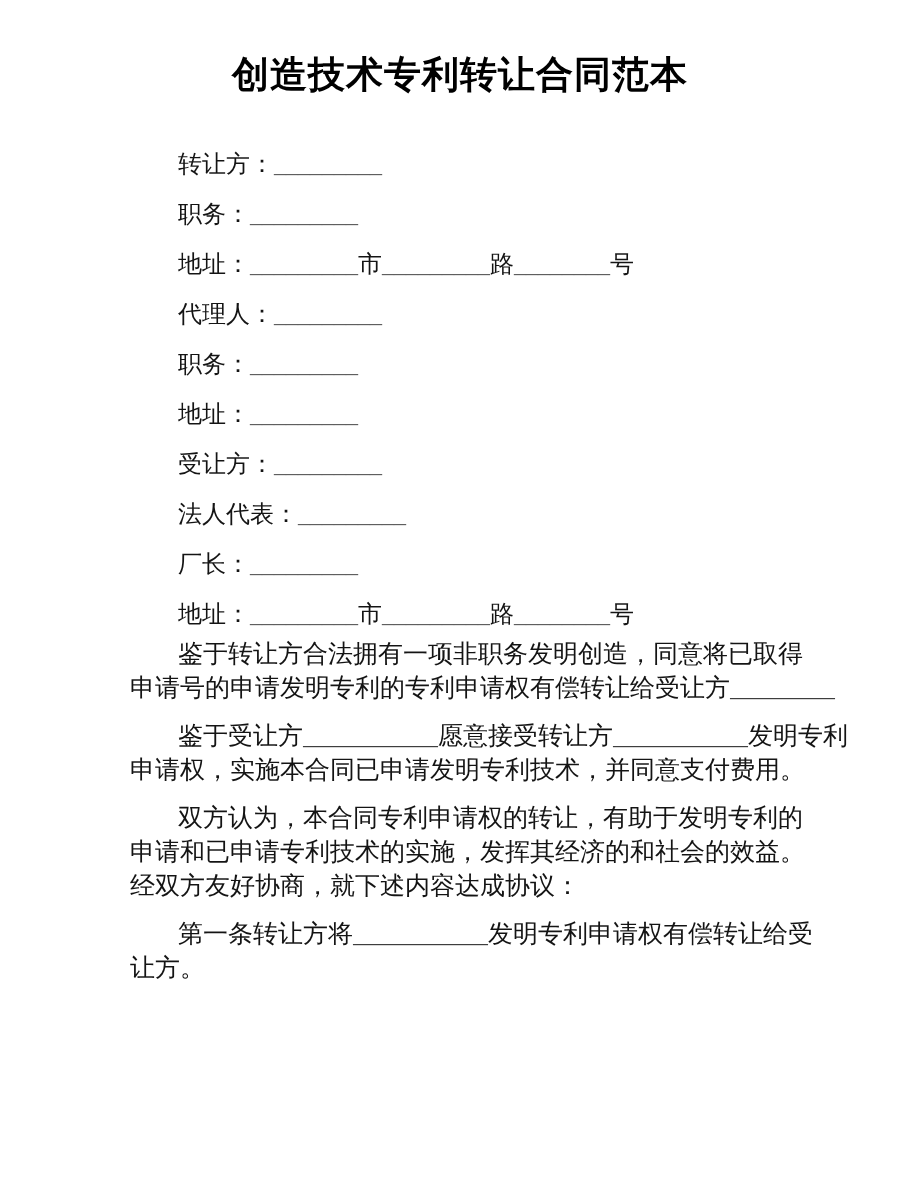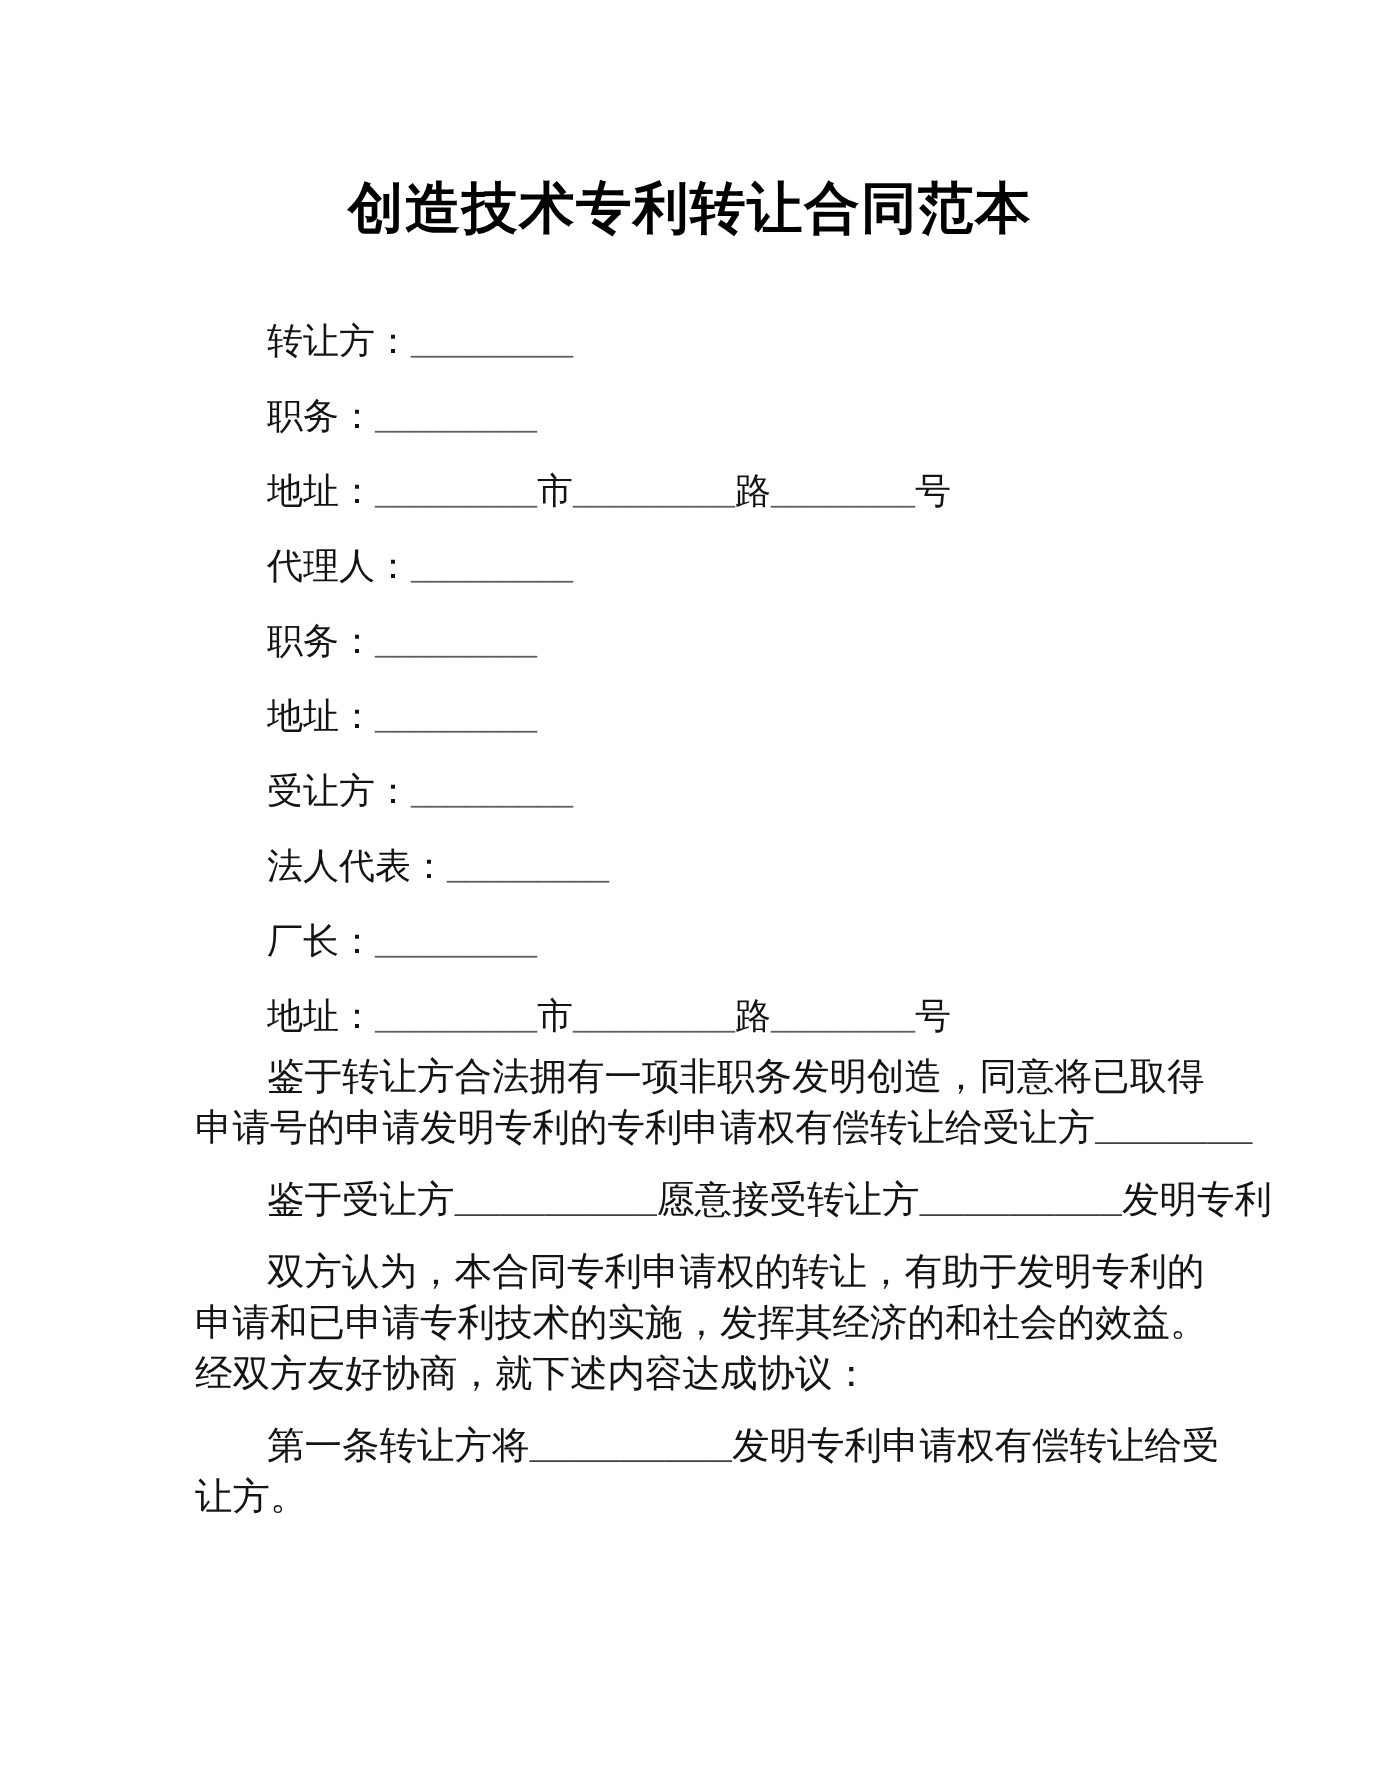--- a/index.html
+++ b/index.html
@@ -11,21 +11,21 @@
     width: 920px;
     height: 1191px;
     overflow: hidden;
     font-family: "Liberation Serif", "DejaVu Serif", serif;
     color: #141414;
   }
   .doc {
     box-sizing: border-box;
     width: 920px;
     height: 842px;
-    padding-top: 117px;
+    padding-top: 53px;
     background: var(--page-bg, #ffffff);
   }
   .title {
     font-family: "Liberation Sans", "DejaVu Sans", sans-serif;
     font-weight: bold;
     font-size: 37px;
     line-height: 44px;
     letter-spacing: 1px;
     text-align: center;
     color: var(--title-color, #000000);
@@ -87,20 +87,21 @@
       <div class="field-line"><span class="txt">厂长：</span><span class="blank field-blank">_________</span></div>
       <div class="field-line"><span class="txt">地址：</span><span class="blank field-blank">_________</span><span class="txt">市</span><span class="blank field-blank">_________</span><span class="txt">路</span><span class="blank field-blank">________</span><span class="txt">号</span></div>
     </div>
   <div class="paras">
       <div class="para">
         <div class="line indent"><span class="txt">鉴于转让方合法拥有一项非职务发明创造，同意将已取得</span></div>
         <div class="line"><span class="txt">申请号的申请发明专利的专利申请权有偿转让给受让方</span><span class="blank para-blank">_______</span></div>
       </div>
       <div class="para">
         <div class="line indent"><span class="txt">鉴于受让方</span><span class="blank para-blank">_________</span><span class="txt">愿意接受转让方</span><span class="blank para-blank">_________</span><span class="txt">发明专利</span></div>
+        <div class="line"><span class="txt">申请权，实施本合同已申请发明专利技术，并同意支付费用。</span></div>
       </div>
       <div class="para">
         <div class="line indent"><span class="txt">双方认为，本合同专利申请权的转让，有助于发明专利的</span></div>
         <div class="line"><span class="txt">申请和已申请专利技术的实施，发挥其经济的和社会的效益。</span></div>
         <div class="line"><span class="txt">经双方友好协商，就下述内容达成协议：</span></div>
       </div>
       <div class="para">
         <div class="line indent"><span class="txt">第一条转让方将</span><span class="blank para-blank">_________</span><span class="txt">发明专利申请权有偿转让给受</span></div>
         <div class="line"><span class="txt">让方。</span></div>
       </div>

